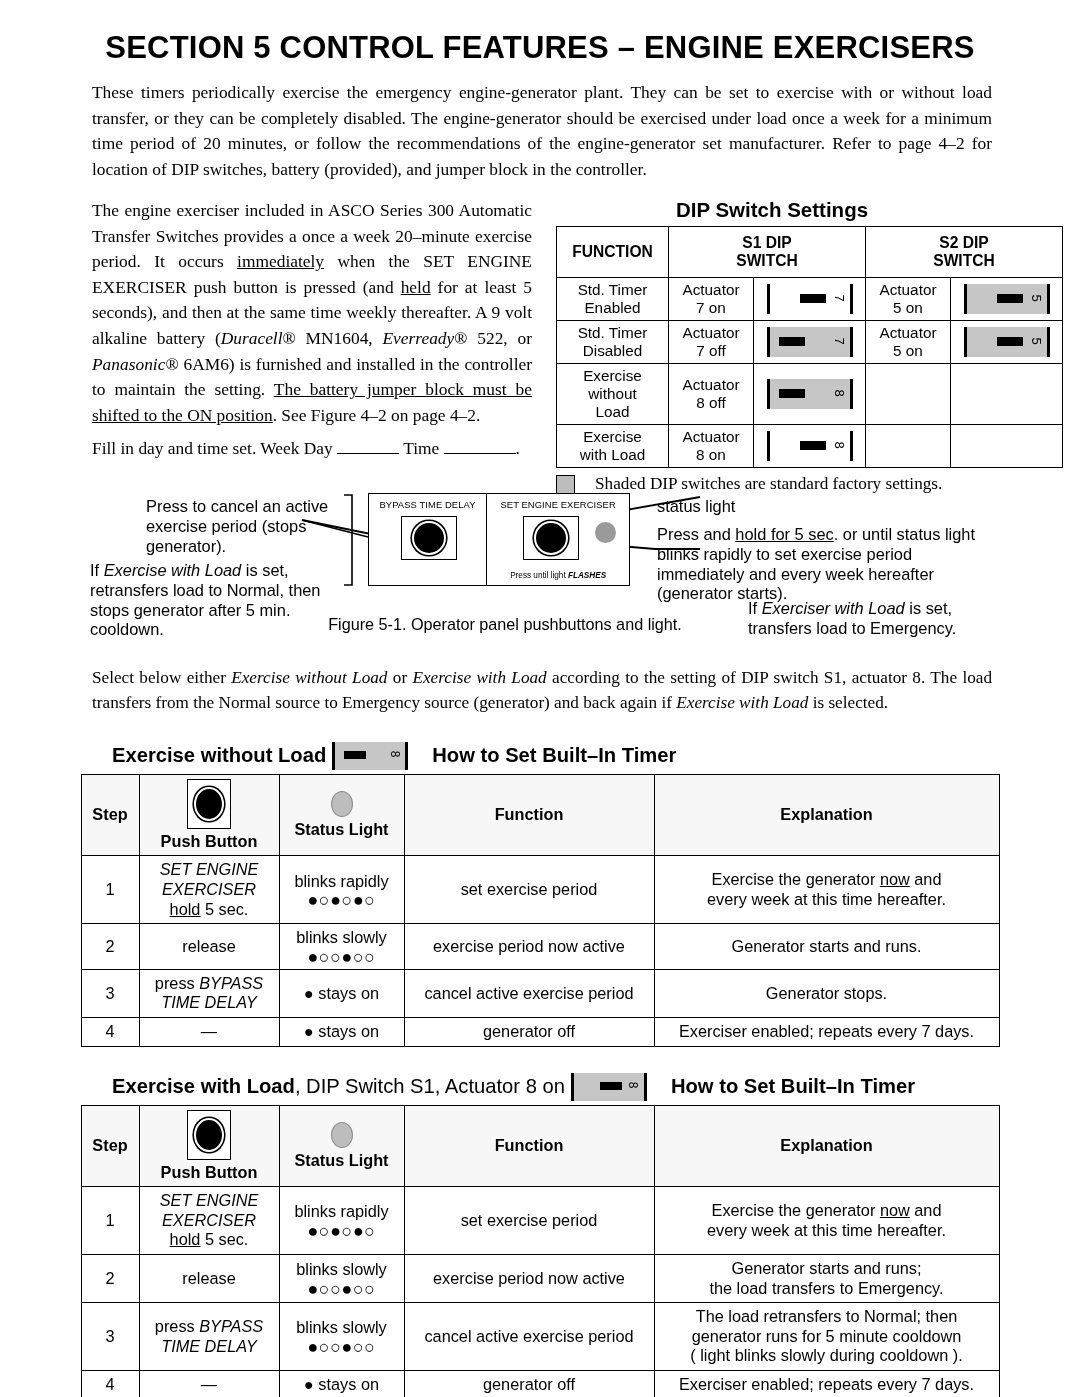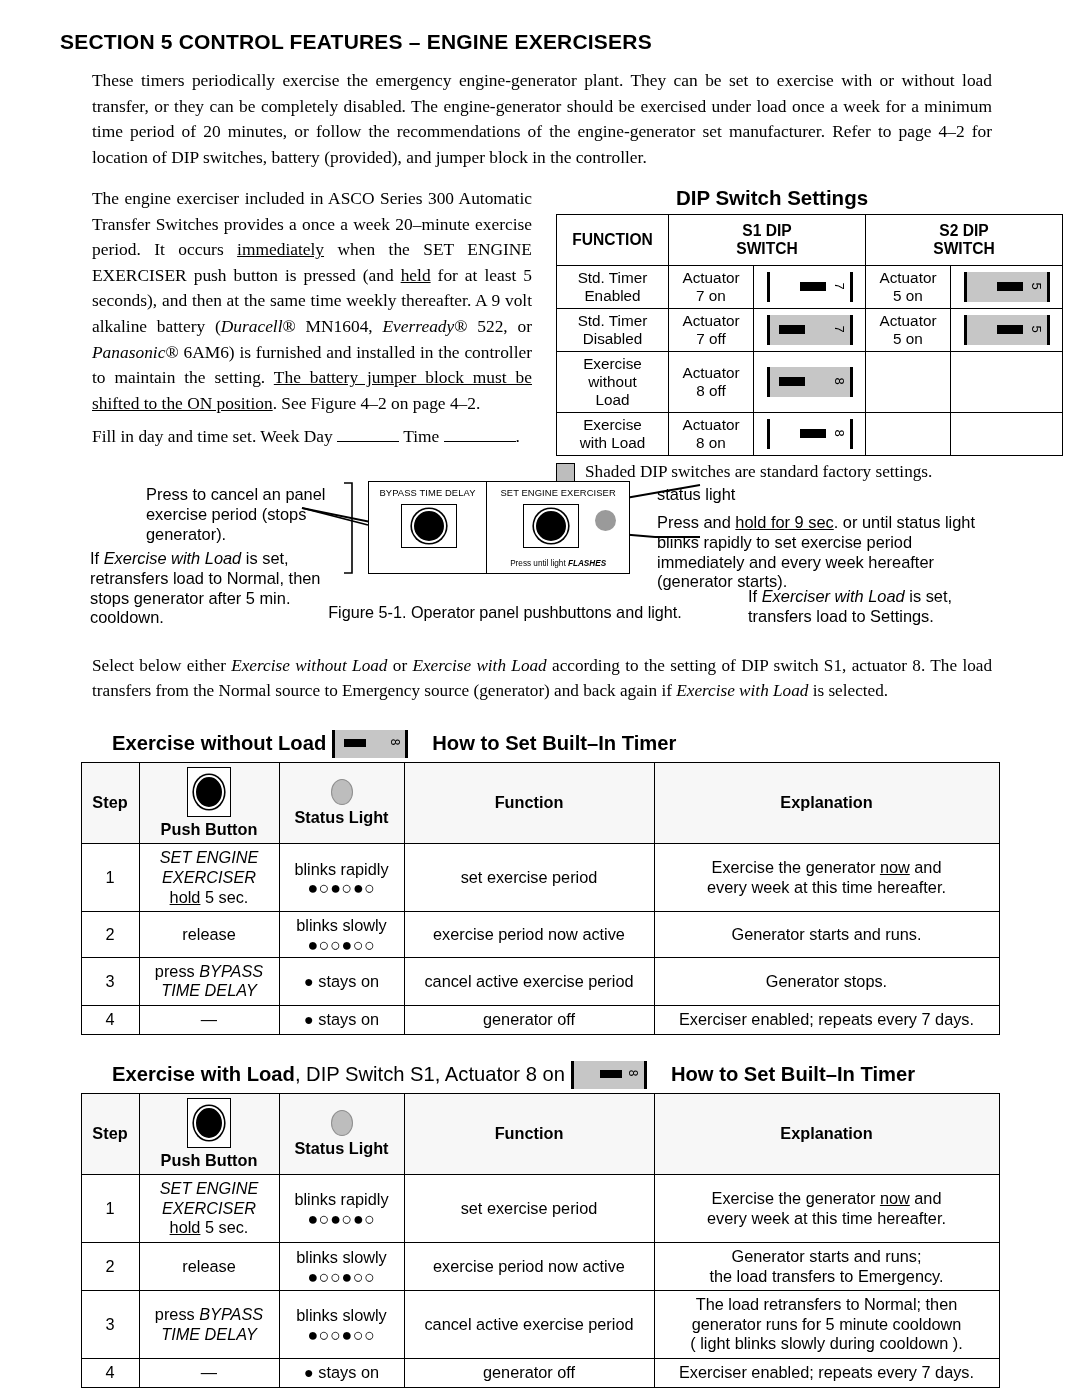--- a/index.html
+++ b/index.html
@@ -11,23 +11,23 @@
     color:#000;
     position:relative;
     overflow:hidden;
   }
   .page { position:relative; width:1080px; height:1397px; padding:0; }
 
   
   .doc-title {
     font-family:"Liberation Sans", sans-serif;
     font-weight:bold;
-    font-size:21px;
+    font-size:31px;
     letter-spacing:.2px;
-    text-align:left;
+    text-align:center;
     margin:30px 0 0 0;
     padding:0 60px;
   }
 
   
   .intro {
     font-family:"Liberation Serif", serif;
     font-size:17.4px;
     line-height:25.5px;
     text-align:justify;
@@ -129,21 +129,21 @@
   .sw-inline .slider { position:absolute; width:22px; height:8px; background:#000; top:9px; }
   .sw-inline.off .slider { left:9px; }
   .sw-inline.on .slider { left:26px; }
   .sw-inline .num {
     position:absolute; right:7px; top:5px;
     font-family:"Liberation Sans", sans-serif; font-size:12px;
     transform:rotate(90deg);
   }
 
   .legend-note {
-    display:flex; align-items:center; gap:10px;
+    display:flex; align-items:center; gap:20px;
     margin-top:6px;
     font-family:"Liberation Serif", serif;
     font-size:17.2px;
   }
   .legend-box { width:19px; height:19px; background:#bdbdbd; border:1.8px solid #000; flex:0 0 auto; }
 
   
   .figarea { position:relative; height:170px; margin-top:6px; }
 
   .ann { font-family:"Liberation Sans", sans-serif; font-size:16.4px; line-height:19.8px; }
@@ -346,43 +346,43 @@
     <svg class="leaders">
       <line x1="302" y1="31" x2="368" y2="48" stroke="#000" stroke-width="1.8"></line>
       <line x1="302" y1="31" x2="420" y2="55" stroke="#000" stroke-width="1.8"></line>
       <line x1="420" y1="55" x2="446" y2="44" stroke="#000" stroke-width="1.8"></line>
       <line x1="620" y1="22" x2="700" y2="8" stroke="#000" stroke-width="1.8"></line>
       <line x1="560" y1="52" x2="655" y2="60" stroke="#000" stroke-width="1.8"></line>
       <line x1="655" y1="60" x2="700" y2="60" stroke="#000" stroke-width="1.8"></line>
       <polyline points="344,6 352,6 352,96 344,96" fill="none" stroke="#000" stroke-width="1.6"></polyline>
     </svg>
 
-    <div class="ann ann-left-1">Press to cancel an panel exercise period (stops generator).</div>
+    <div class="ann ann-left-1">Press to cancel an active exercise period (stops generator).</div>
     <div class="ann ann-left-2"><span>If </span><span class="i">Exercise with Load</span><span> is set, retransfers load to Normal, then stops generator after 5 min. cooldown.</span></div>
 
     <div class="panel">
       <div class="panel-half panel-right">
         <div class="panel-label">SET ENGINE EXERCISER</div>
         <div class="btn-box">
             <div class="btn-dot"></div>
           </div>
         <div class="status-dot"></div>
         <div class="press-until"><span>Press until light </span><i>FLASHES</i></div>
       </div>
       <div class="panel-half panel-left">
         <div class="panel-label">BYPASS TIME DELAY</div>
         <div class="btn-box">
             <div class="btn-dot"></div>
           </div>
       </div>
     </div>
 
     <div class="ann ann-right-1">status light</div>
-    <div class="ann ann-right-2"><span>Press and </span><span class="u">hold for 9 sec</span><span>. or until status light blinks rapidly to set exercise period immediately and every week hereafter (generator starts).</span></div>
-    <div class="ann ann-right-3"><span>If </span><span class="i">Exerciser with Load</span><span> is set, transfers load to Settings.</span></div>
+    <div class="ann ann-right-2"><span>Press and </span><span class="u">hold for 5 sec</span><span>. or until status light blinks rapidly to set exercise period immediately and every week hereafter (generator starts).</span></div>
+    <div class="ann ann-right-3"><span>If </span><span class="i">Exerciser with Load</span><span> is set, transfers load to Emergency.</span></div>
 
     <div class="figcap">Figure 5-1. Operator panel pushbuttons and light.</div>
   </div>
 
   <p class="select-p"><span>Select below either </span><span class="i">Exercise without Load</span><span> or </span><span class="i">Exercise with Load</span><span> according to the setting of DIP switch S1, actuator 8. The load transfers from the Normal source to Emergency source (generator) and back again if </span><span class="i">Exercise with Load</span><span> is selected.</span></p>
 
   <div class="step-head">
     <span class="b">Exercise without Load</span>
     <span class="sw-inline off">
         <span class="slider"></span>

